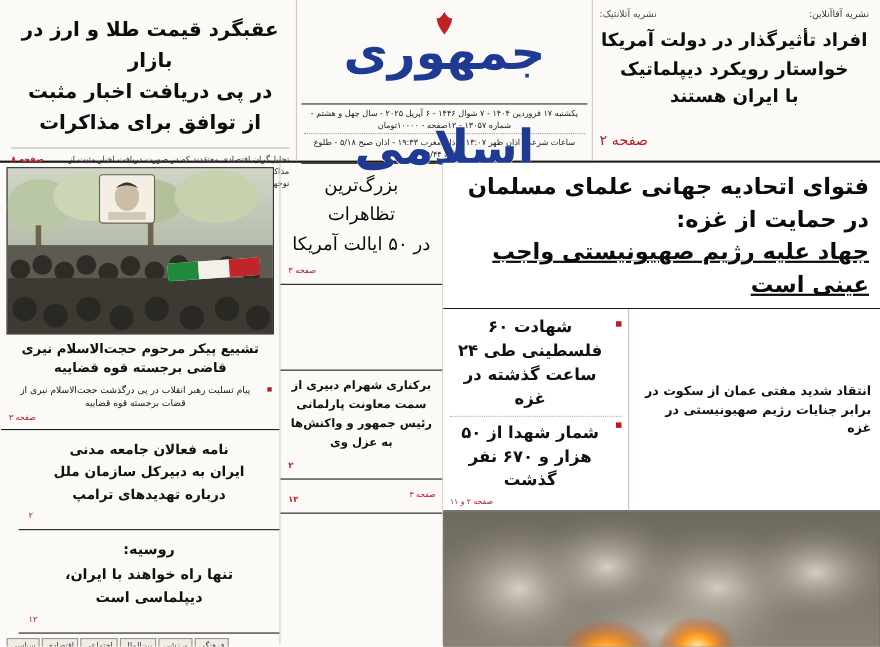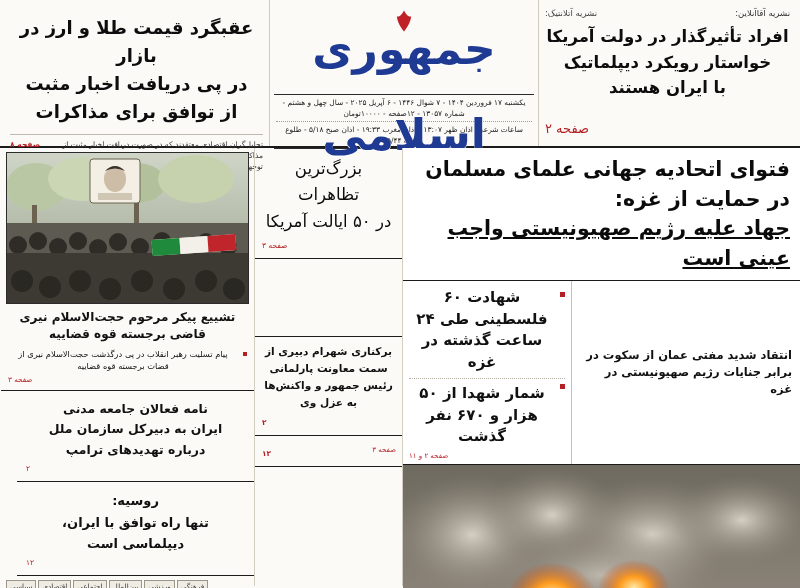--- a/index.html
+++ b/index.html
@@ -573,21 +573,21 @@
           <div>نامه فعالان جامعه مدنی</div>
           <div>ایران به دبیرکل سازمان ملل</div>
           <div>درباره تهدیدهای ترامپ</div>
         </div>
         <div class="lb-num">۲</div>
       </div>
 
       <div class="left-block left-block-2">
         <div class="lb-text">
           <div>روسیه:</div>
-          <div>تنها راه توافق با ایران،</div>
+          <div>تنها راه خواهند با ایران،</div>
           <div>دیپلماسی است</div>
         </div>
         <div class="lb-num">۱۲</div>
       </div>
 
       <div class="index-bar">
         <span class="index-chip">سیاسی</span>
         <span class="index-chip">اقتصادی</span>
         <span class="index-chip">اجتماعی</span>
         <span class="index-chip">بین‌الملل</span>

